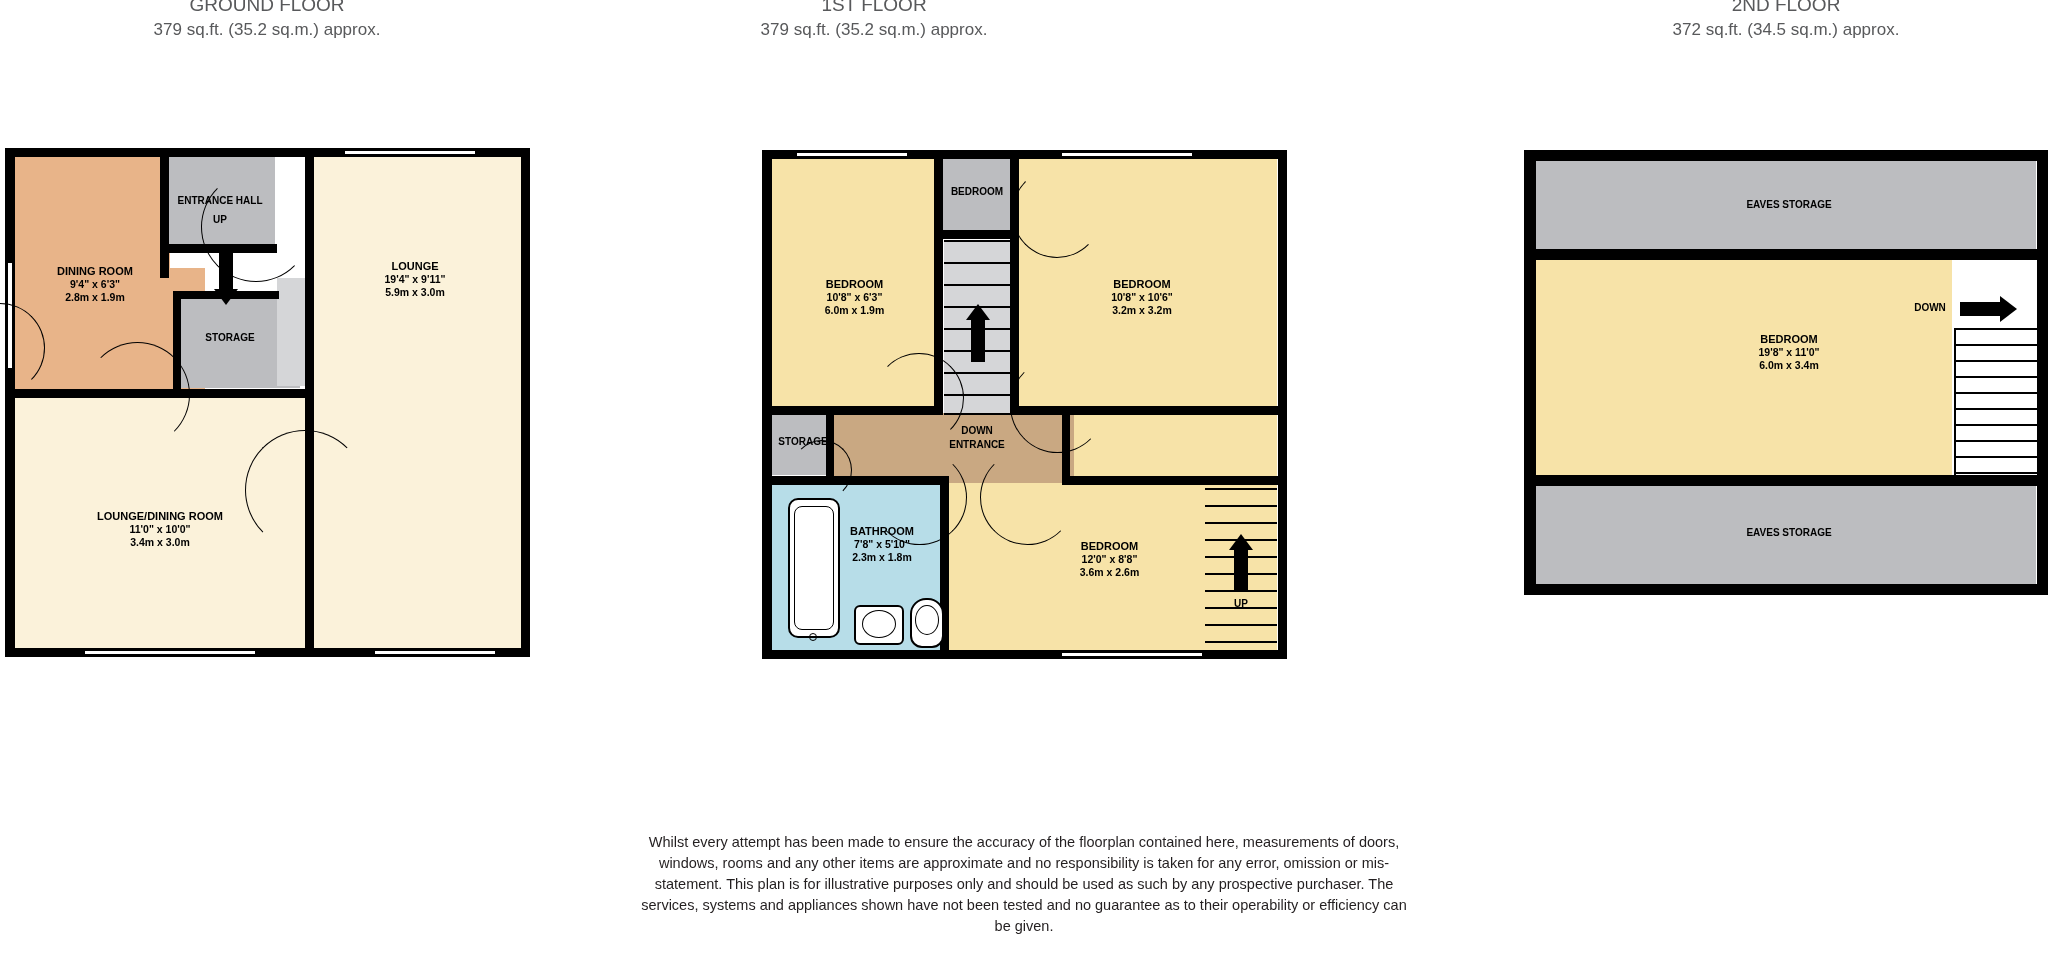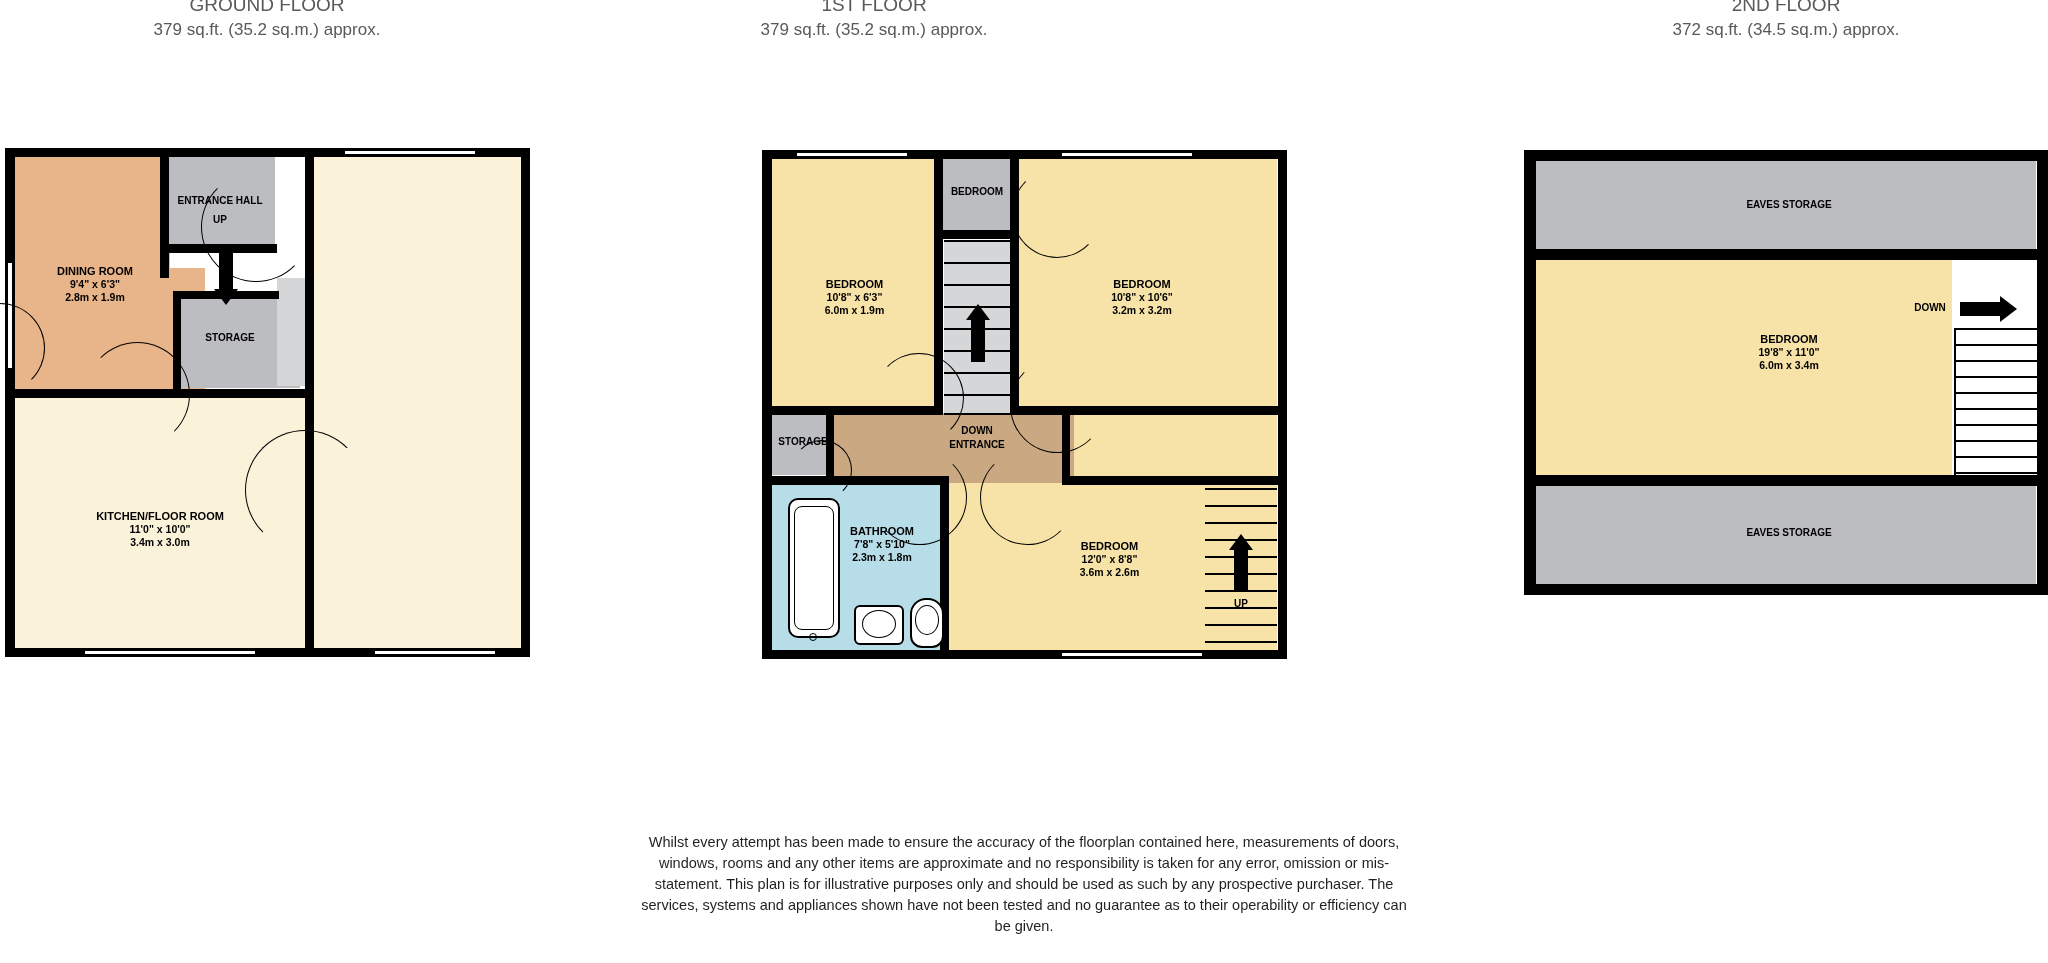--- a/index.html
+++ b/index.html
@@ -194,27 +194,32 @@
       <span>DINING ROOM</span>
       <span class="dim">9'4"  x 6'3"</span>
       <span class="dim">2.8m  x 1.9m</span>
     </div>
 
     <div class="label-sm" style="left:145px; top:47px; width:140px;">
       <span>ENTRANCE HALL</span>
     </div>
     <div class="label-sm" style="left:170px; top:66px; width:90px;">UP</div>
 
+    <div class="label" style="left:300px; top:112px; width:220px;">
+      <span>LOUNGE</span>
+      <span class="dim">19'4"  x 9'11"</span>
+      <span class="dim">5.9m  x 3.0m</span>
+    </div>
 
     <div class="label-sm" style="left:170px; top:184px; width:110px;">
       <span>STORAGE</span>
     </div>
 
     <div class="label" style="left:20px; top:362px; width:270px;">
-      <span>KITCHEN/FLOOR ROOM</span>
+      <span>LOUNGE/DINING ROOM</span>
       <span class="dim">11'0"  x 10'0"</span>
       <span class="dim">3.4m  x 3.0m</span>
     </div>
   </div>
 
   <div class="plan" style="left:762px; top:150px; width:525px; height:515px;">
 
     <div class="room fill-yellow" style="left:10px; top:8px; width:170px; height:255px;"></div>
     <div class="room fill-yellow" style="left:255px; top:8px; width:260px; height:255px;"></div>
     <div class="room fill-grey" style="left:175px; top:8px; width:80px; height:80px;"></div>

